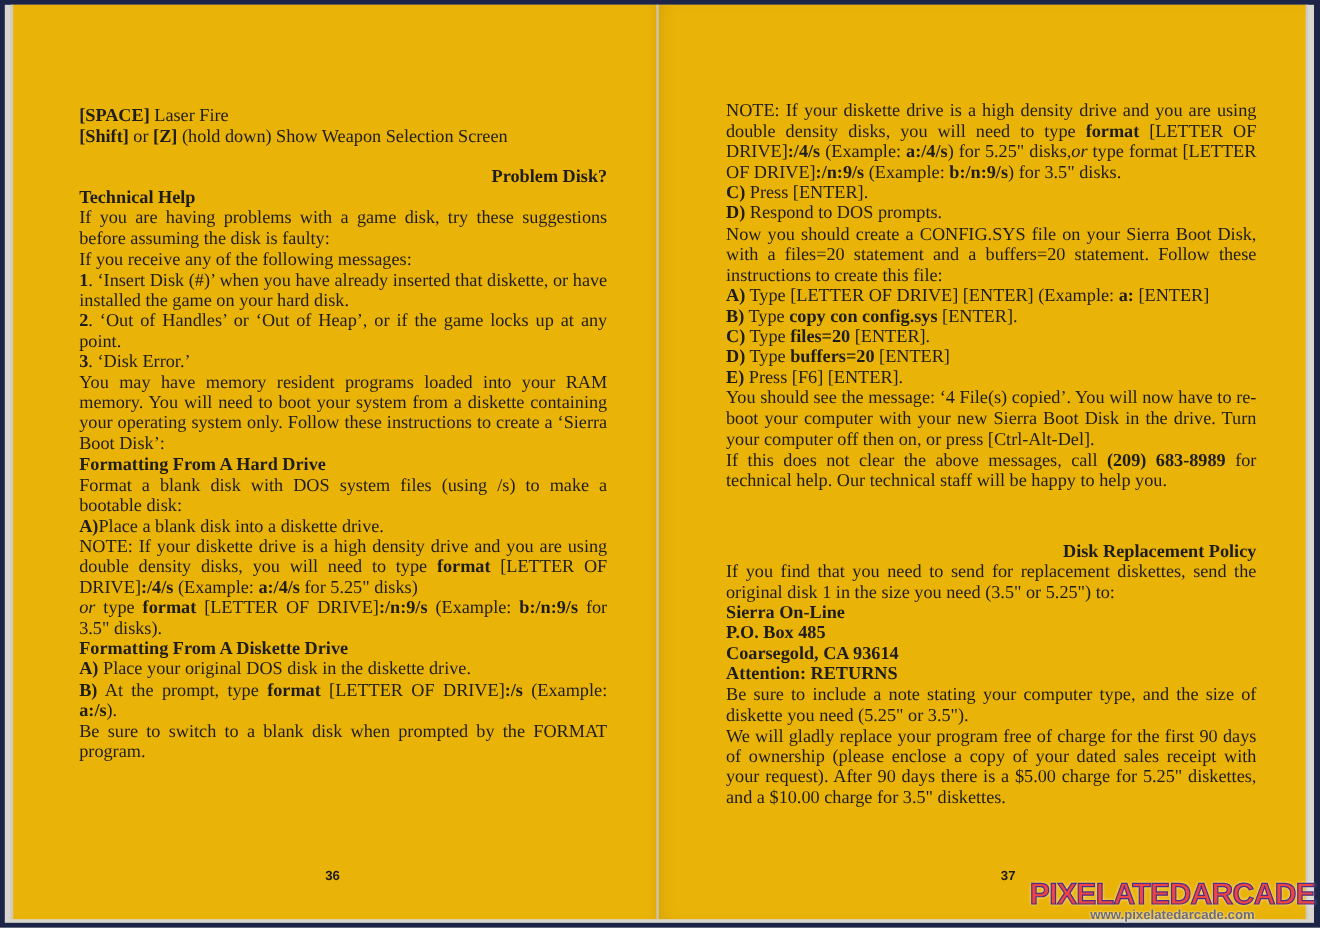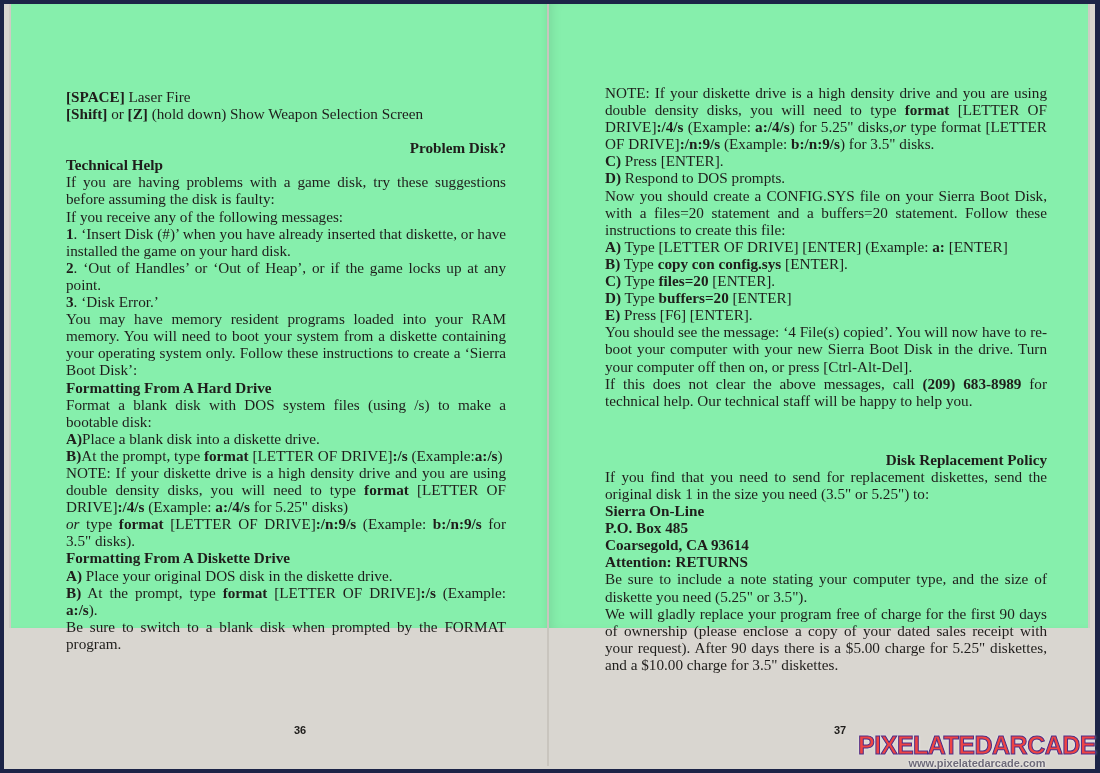--- a/index.html
+++ b/index.html
@@ -8,22 +8,22 @@
       background: #1c2447;
       position: relative; overflow: hidden;
       font-family: "Liberation Serif", "DejaVu Serif", serif;
       color: #1f1d1b;
     }
     .spread {
       position: absolute; left: 4px; top: 4px; width: 1091px; height: 765px;
       background: #d9d6d0;
     }
     .page {
-      position: absolute; top: 0; height: 624px;
-      background: #86efac;
+      position: absolute; top: 0; height: 762px;
+      background: #eab308;
     }
     .page.left { left: 5px; width: 538px; box-shadow: inset -6px 0 10px -6px rgba(0,0,0,0.12); border-left: 2px solid #cfcbc4; }
     .page.right { left: 545px; width: 539px; box-shadow: inset 8px 0 12px -6px rgba(0,0,0,0.10); border-right: 2px solid #cfcbc4; }
     .gutter {
       position: absolute; left: 543px; top: 0; width: 2px; height: 762px; background: #c9c5be;
     }
     .col {
       position: absolute; font-size: 15.2px; line-height: 17.1px;
       text-align: justify;
     }
@@ -32,21 +32,21 @@
     .col p { margin: 0; }
     .col .center { text-align: right; }
     .col .h { font-weight: bold; }
     .col .gap { height: 17px; }
     .col .gap2 { height: 25px; }
     b { font-weight: bold; }
     .pagenum {
       position: absolute; top: 720px; font-size: 11px; font-weight: bold;
       font-family: "Liberation Sans", "DejaVu Sans", sans-serif;
     }
-    .left .pagenum { left: 283px; text-align: center; }
+    .left .pagenum { left: 260px; text-align: center; }
     .right .pagenum { left: 285px; }
     .watermark {
       position: absolute; right: 4px; bottom: 4px; text-align: center;
       font-family: "Liberation Sans", "DejaVu Sans", sans-serif;
     }
     .watermark .logo {
       font-size: 25px; font-weight: bold; letter-spacing: -0.5px;
       color: #ef4444;
       -webkit-text-stroke: 1px #4b2d86;
       text-shadow: 0 0 3px rgba(255,255,255,0.9);
@@ -72,21 +72,20 @@
       <p>If you are having problems with a game disk, try these suggestions before assuming the disk is faulty:</p>
       <p>If you receive any of the following messages:</p>
       <p><b>1</b><span>. ‘Insert Disk (#)’ when you have already inserted that diskette, or have installed the game on your hard disk.</span></p>
       <p><b>2</b><span>. ‘Out of Handles’ or ‘Out of Heap’, or if the game locks up at any point.</span></p>
       <p><b>3</b><span>. ‘Disk Error.’</span></p>
       <p>You may have memory resident programs loaded into your RAM memory. You will need to boot your system from a diskette containing your operating system only. Follow these instructions to create a ‘Sierra Boot Disk’:</p>
 
       <p class="h">Formatting From A Hard Drive</p>
       <p>Format a blank disk with DOS system files (using /s) to make a bootable disk:</p>
       <p><b>A)</b><span>Place a blank disk into a diskette drive.</span></p>
-      <p><b>B)</b><span>At the prompt, type </span><b>format</b><span> [LETTER OF DRIVE]</span><b>:/s</b><span> (Example:</span><b>a:/s</b><span>)</span></p>
       <p><span>NOTE: If your diskette drive is a high density drive and you are using double density disks, you will need to type </span><b>format</b><span> [LETTER OF DRIVE]</span><b>:/4/s</b><span> (Example: </span><b>a:/4/s</b><span> for 5.25" disks)</span></p>
       <p><i>or</i><span> type </span><b>format</b><span> [LETTER OF DRIVE]</span><b>:/n:9/s</b><span> (Example: </span><b>b:/n:9/s</b><span> for 3.5" disks).</span></p>
 
       <p class="h">Formatting From A Diskette Drive</p>
       <p><b>A)</b><span> Place your original DOS disk in the diskette drive.</span></p>
       <p><b>B)</b><span> At the prompt, type </span><b>format</b><span> [LETTER OF DRIVE]</span><b>:/s</b><span> (Example: </span><b>a:/s</b><span>).</span></p>
       <p>Be sure to switch to a blank disk when prompted by the FORMAT program.</p>
     </div>
     <div class="pagenum">36</div>
   </div>

